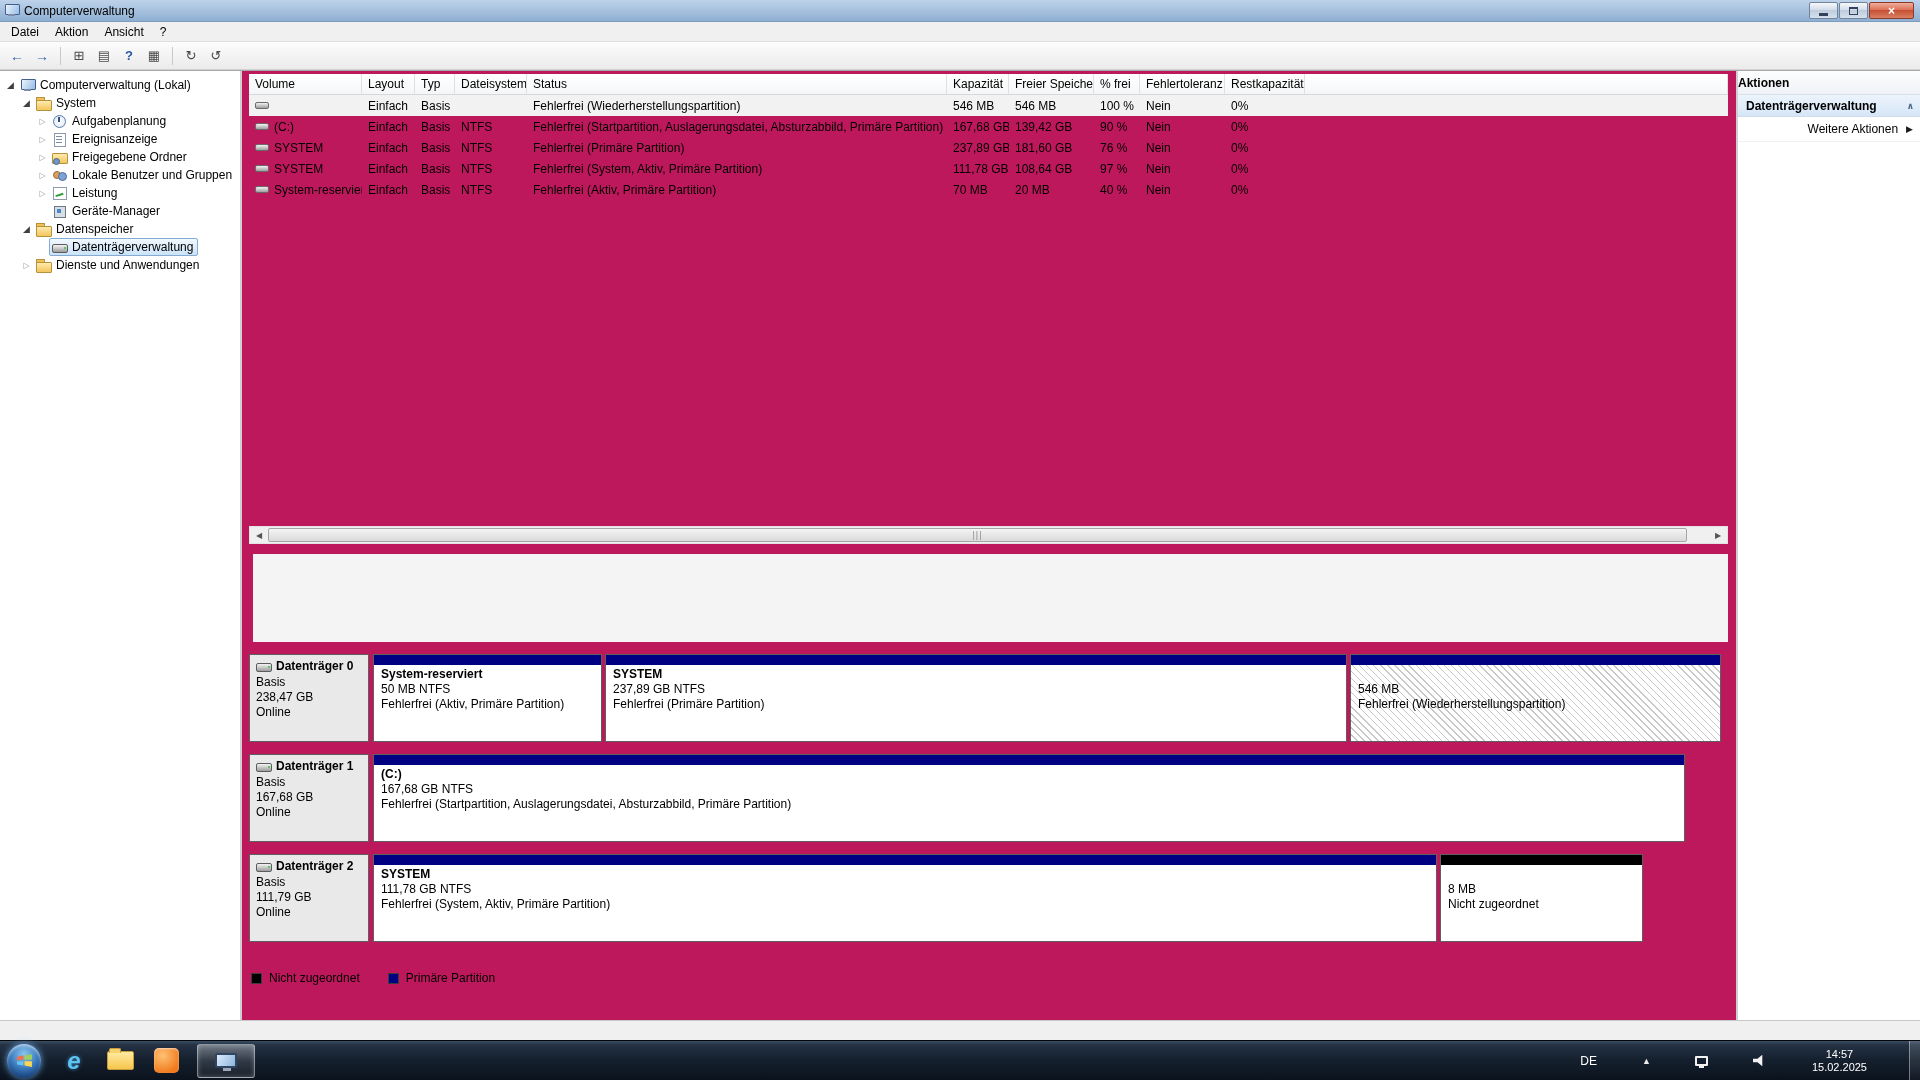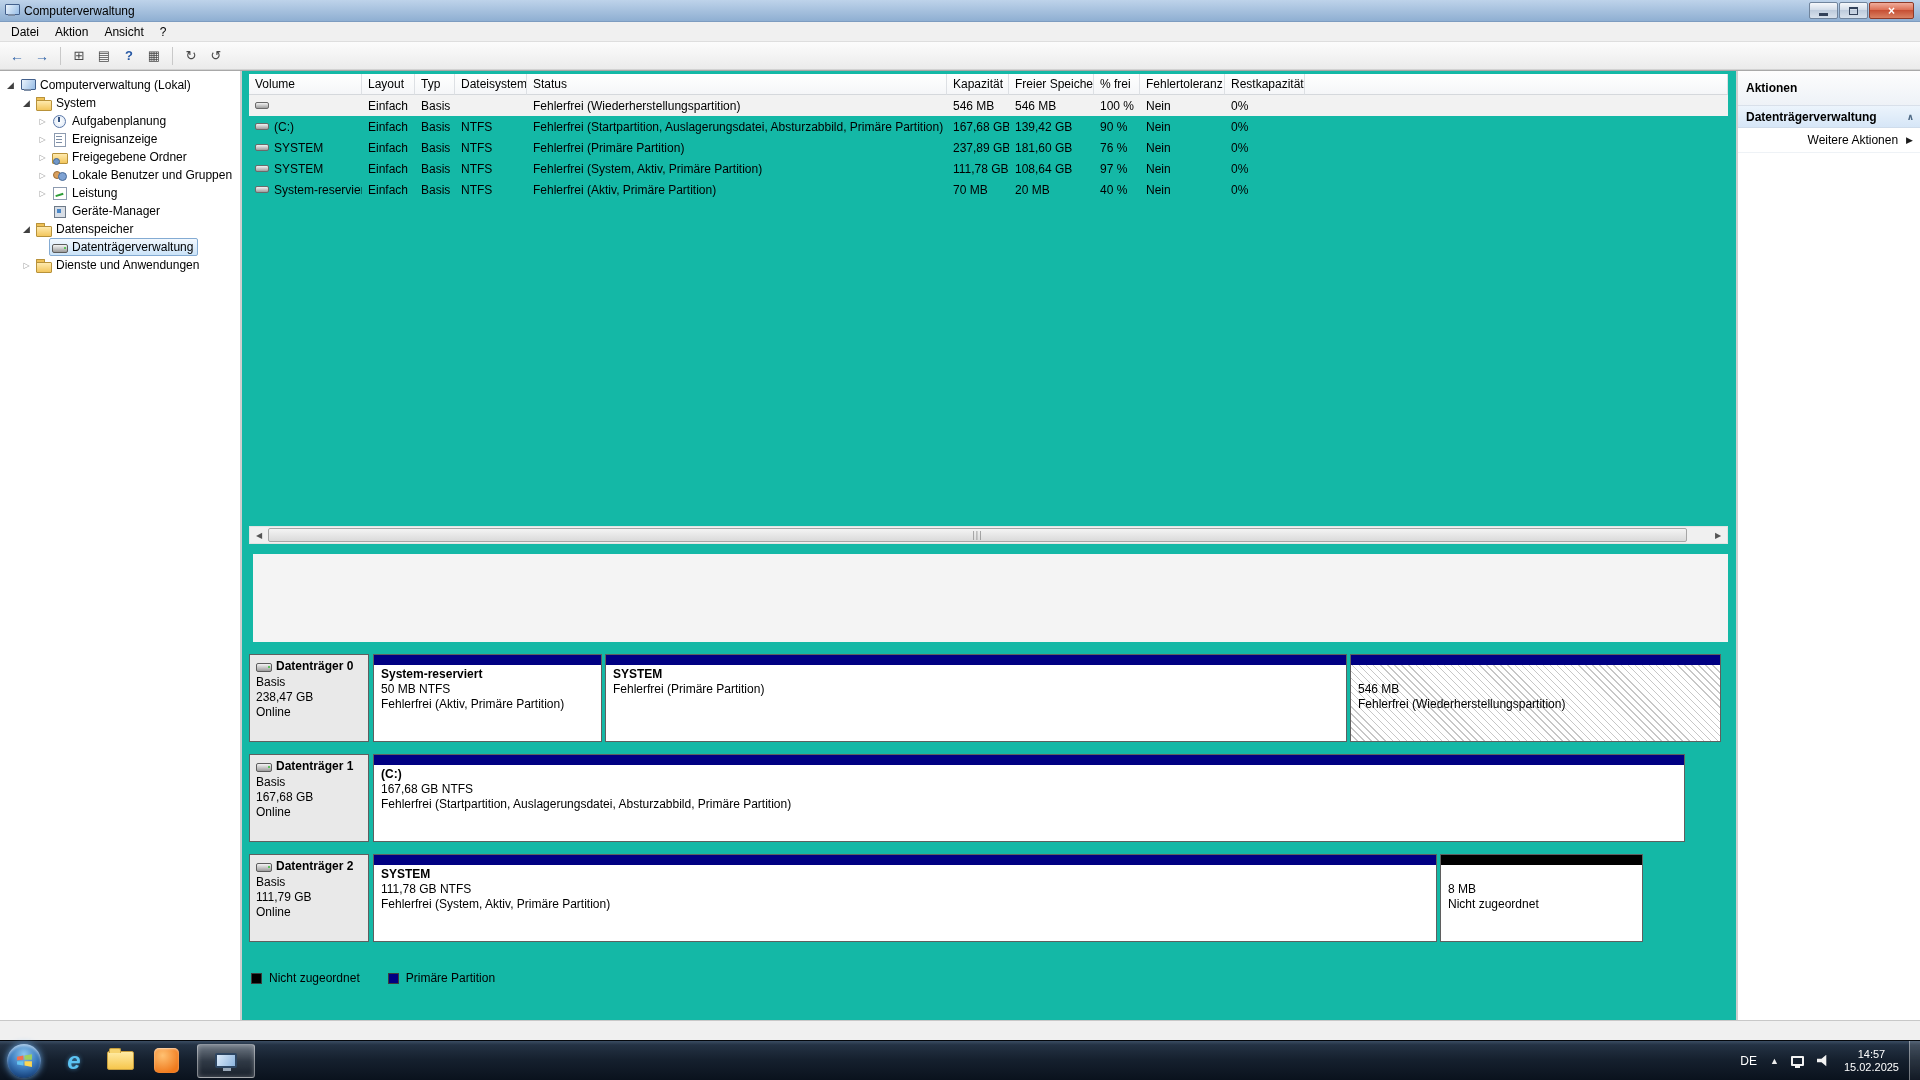--- a/index.html
+++ b/index.html
@@ -20,21 +20,21 @@
   .menu-item{padding:2px 8px;}
   .toolbar{height:28px;flex:none;background:linear-gradient(#fcfcfc,#ebebeb);border-bottom:1px solid #d2d2d2;display:flex;align-items:center;padding-left:5px;gap:1px;}
   .tb-btn{width:24px;height:22px;border-radius:2px;display:flex;align-items:center;justify-content:center;font-size:13px;color:#4a4a4a;}
   .tb-btn.arrow{color:#2f62a8;font-weight:bold;font-size:14px;}
   .tb-btn.help{color:#2758a4;font-weight:bold;}
   .tb-sep{width:1px;height:18px;background:#c9c9c9;margin:0 5px;}
 
   
   .content{flex:1;display:flex;border-top:1px solid #a8a8a8;min-height:0;}
   .tree-panel{width:242px;flex:none;background:#fff;border-right:2px solid #cfcfcf;padding-top:5px;overflow:hidden;}
-  .main-panel{flex:1;min-width:0;background:#14b8a6;display:flex;flex-direction:column;padding:0 8px 0 7px;}
+  .main-panel{flex:1;min-width:0;background:#be185d;display:flex;flex-direction:column;padding:0 8px 0 7px;}
   .actions-panel{width:184px;flex:none;background:#fff;border-left:2px solid #cfcfcf;display:flex;flex-direction:column;}
   .statusbar{height:20px;flex:none;background:#f0f0f0;border-top:1px solid #c8c8c8;}
 
   
   .tree-item{display:flex;align-items:center;height:18px;white-space:nowrap;cursor:default;}
   .lvl0{padding-left:4px;} .lvl1{padding-left:20px;} .lvl2{padding-left:36px;}
   .expander{width:13px;flex:none;text-align:center;font-size:8px;color:#9b9b9b;}
   .expander.exp{color:#404040;font-size:9px;}
   .sel-wrap{display:flex;align-items:center;height:18px;padding:0 4px 0 2px;border:1px solid transparent;border-radius:2px;}
   .tree-item.selected .sel-wrap{background:linear-gradient(#f2f8fe,#cbe3f8);border-color:#84abd3;}
@@ -93,38 +93,38 @@
   .part-strip{height:10px;flex:none;}
   .part-body{flex:1;padding:2px 0 0 7px;}
   .part.recovery .part-body{background:repeating-linear-gradient(45deg,#ffffff 0 4px,#c7c7c7 4px 5px);}
   .part-title{font-weight:bold;line-height:15px;min-height:15px;white-space:nowrap;}
   .part-line{line-height:15px;white-space:nowrap;}
   .legend{display:flex;align-items:center;gap:28px;margin-top:29px;padding-left:2px;}
   .leg-item{display:flex;align-items:center;gap:7px;}
   .leg-swatch{width:11px;height:11px;border:1px solid #3c3c3c;flex:none;}
 
   
-  .act-header{height:35px;flex:none;display:flex;align-items:center;padding-left:8px;font-weight:bold;background:linear-gradient(#fdfdfd,#eef2f7);border-bottom:1px solid #d9e0ea;}
+  .act-header{height:24px;flex:none;display:flex;align-items:center;font-weight:bold;background:linear-gradient(#fdfdfd,#eef2f7);border-bottom:1px solid #d9e0ea;}
   .act-section{height:22px;flex:none;display:flex;align-items:center;padding:0 6px 0 8px;font-weight:bold;background:linear-gradient(#ecf4fc,#d6e6f7);border-bottom:1px solid #cfdceb;}
   .act-chevron{margin-left:auto;font-size:9px;color:#4f6a86;}
   .act-more{height:25px;flex:none;display:flex;align-items:center;justify-content:flex-end;padding-right:7px;gap:8px;border-bottom:1px solid #eef2f6;}
   .act-arrow{font-size:9px;color:#1a1a1a;}
 
   
   .taskbar{height:40px;flex:none;background:linear-gradient(#3b4d63 0%,#243244 10%,#15202e 48%,#0a121d 100%);display:flex;align-items:center;border-top:1px solid #04070c;}
   .start-orb{width:34px;height:34px;flex:none;margin:0 10px 0 7px;border-radius:50%;background:radial-gradient(circle at 50% 30%,#8cc6ee 0%,#3f7fc1 45%,#1c4a85 75%,#10294e 100%);box-shadow:0 0 7px rgba(110,175,240,.9),inset 0 2px 3px rgba(255,255,255,.55);display:flex;align-items:center;justify-content:center;}
   .task-icon{width:46px;height:38px;display:flex;align-items:center;justify-content:center;border-radius:3px;}
   .ie-e{font-size:24px;font-weight:bold;font-style:italic;color:#5cc3f2;text-shadow:0 0 4px rgba(90,180,240,.6);line-height:1;}
   .folder-ic{width:27px;height:19px;background:linear-gradient(#ffeba4,#f6c64c);border:1px solid #c79e3e;border-radius:2px;position:relative;}
   .folder-ic::before{content:"";position:absolute;left:1px;top:-4px;width:10px;height:4px;background:#f6d36e;border:1px solid #c79e3e;border-bottom:none;border-radius:2px 2px 0 0;}
   .orange-ic{width:25px;height:25px;border-radius:5px;background:radial-gradient(circle at 35% 30%,#ffc172,#f07a1d 75%);box-shadow:inset 0 1px 2px rgba(255,255,255,.6);}
   .task-button{width:58px;height:34px;margin-left:8px;border:1px solid rgba(255,255,255,.45);border-radius:3px;background:linear-gradient(rgba(255,255,255,.34),rgba(255,255,255,.12) 50%,rgba(255,255,255,.05));box-shadow:inset 0 0 5px rgba(255,255,255,.3);display:flex;align-items:center;justify-content:center;}
   .mgmt-ic{width:22px;height:15px;border:2px solid #2e4662;border-radius:2px;background:linear-gradient(120deg,#dcebfa,#8db4dd);position:relative;}
   .mgmt-ic::after{content:"";position:absolute;left:6px;bottom:-5px;width:8px;height:3px;background:#9aa8b8;}
-  .tray{margin-left:auto;display:flex;align-items:center;height:100%;color:#fff;}
+  .tray{margin-left:auto;display:flex;align-items:center;height:100%;color:#fff;gap:32px;}
   .tray-lang{padding:0 7px;font-size:12px;}
   .tray-arrow{padding:0 6px;font-size:9px;color:#ececec;}
   .net-ic{width:13px;height:10px;border:2px solid #f2f2f2;border-radius:1px;margin:0 6px;position:relative;}
   .net-ic::after{content:"";position:absolute;left:2px;bottom:-4px;width:5px;height:2px;background:#f2f2f2;}
   .vol-ic{width:12px;height:12px;background:#f2f2f2;clip-path:polygon(0 35%,38% 35%,78% 2%,78% 98%,38% 65%,0 65%);margin:0 7px;}
   .clock{text-align:center;font-size:11px;line-height:13px;padding:0 10px 0 8px;}
   .show-desktop{width:11px;height:40px;border-left:1px solid rgba(255,255,255,.4);background:linear-gradient(rgba(255,255,255,.14),rgba(255,255,255,.03));}
 </style>
 </head>
 <body>
@@ -372,20 +372,21 @@
                 <div class="part-body">
                   <div class="part-title">System-reserviert</div>
                   <div class="part-line">50 MB NTFS</div>
                   <div class="part-line">Fehlerfrei (Aktiv, Primäre Partition)</div>
                 </div>
               </div>
               <div class="part" style="width:742px">
                 <div class="part-strip" style="background: rgb(0, 0, 130);"></div>
                 <div class="part-body">
                   <div class="part-title">SYSTEM</div>
+                  <div class="part-line">237,89 GB NTFS</div>
                   <div class="part-line">Fehlerfrei (Primäre Partition)</div>
                 </div>
               </div>
               <div class="part recovery" style="width:371px">
                 <div class="part-strip" style="background: rgb(0, 0, 130);"></div>
                 <div class="part-body">
                   <div class="part-title"></div>
                   <div class="part-line">546 MB</div>
                   <div class="part-line">Fehlerfrei (Wiederherstellungspartition)</div>
                 </div>

